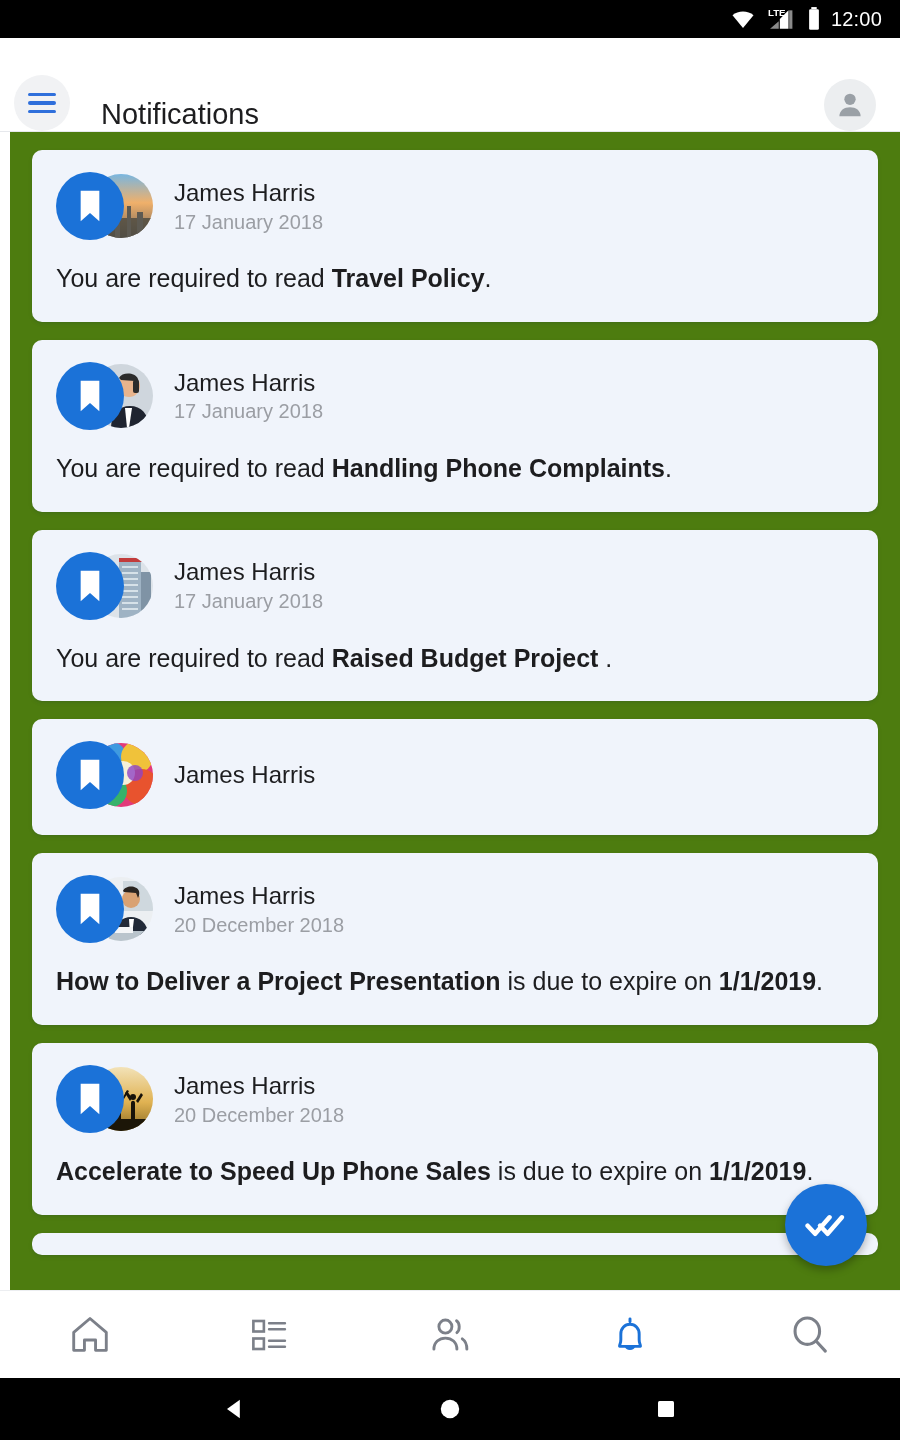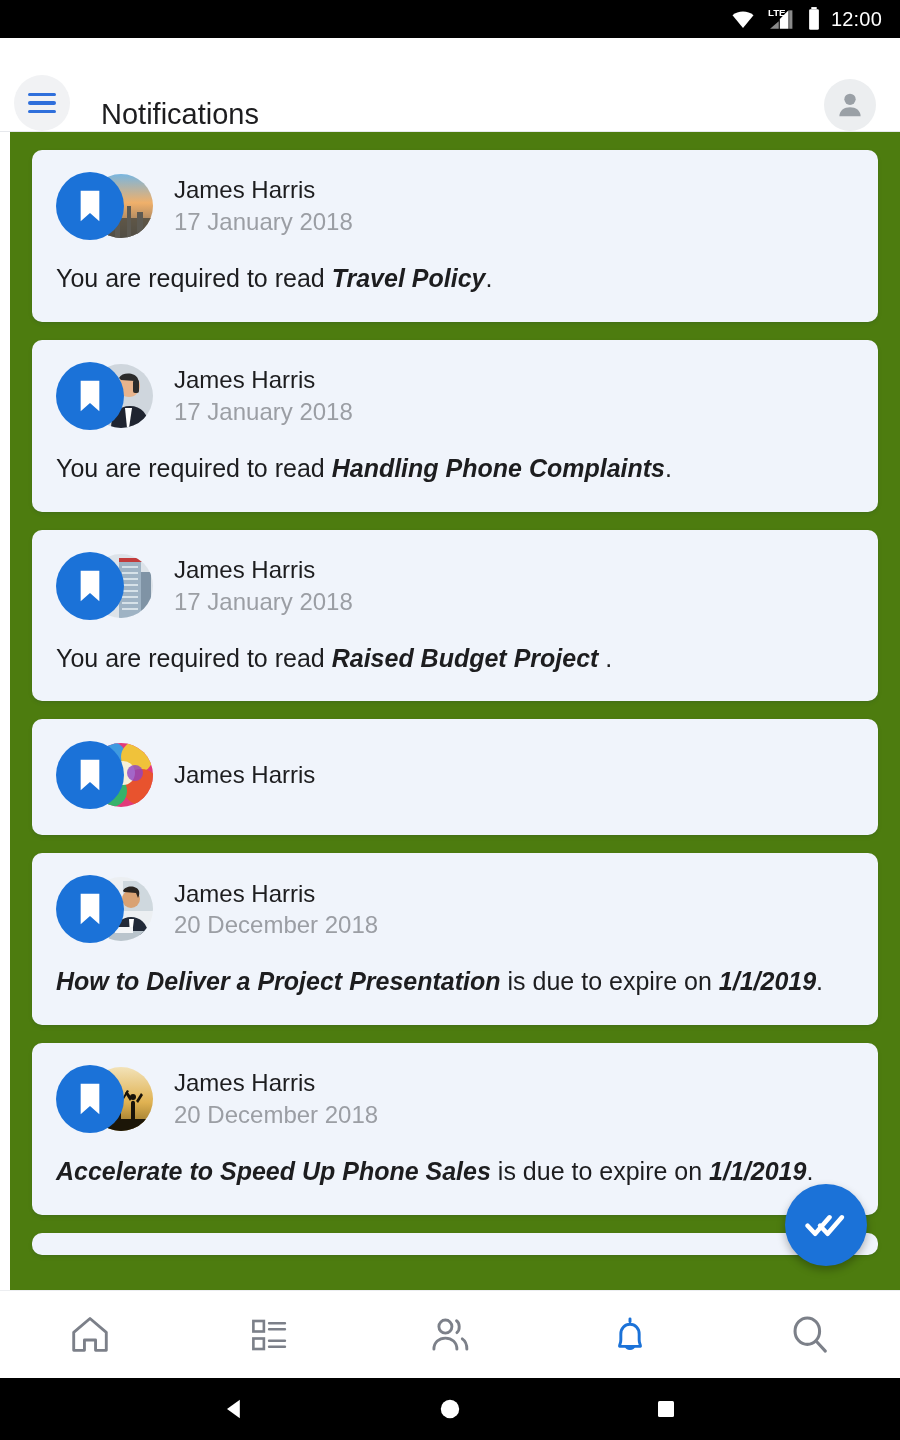--- a/index.html
+++ b/index.html
@@ -75,26 +75,26 @@
   .badge{
     position:absolute; left:0; top:0;
     width:68px; height:68px; border-radius:50%;
     background:#1b72d8;
     display:flex; align-items:center; justify-content:center;
     z-index:2;
   }
 
   .meta{ margin-left:14px; }
   .meta .who{ font-size:24px; color:#1d1d1f; line-height:1.32; }
-  .meta .when{ font-size:24px; color:#9b9ea4; line-height:1.32; }
+  .meta .when{ font-size:20px; color:#9b9ea4; line-height:1.32; }
 
   .card-msg{
     font-size:25px; color:#1d1d1f; margin-top:22px; line-height:1.35;
   }
-  .card-msg b{ font-weight:700;font-style:italic; }
+  .card-msg b{ font-weight:700; }
 
   
   .card.partial{ padding-bottom:0; margin-bottom:0; }
 
   
   .fab{
     position:absolute; right:33px; bottom:174px;
     width:82px; height:82px; border-radius:50%;
     background:#1b72d8;
     display:flex; align-items:center; justify-content:center;

